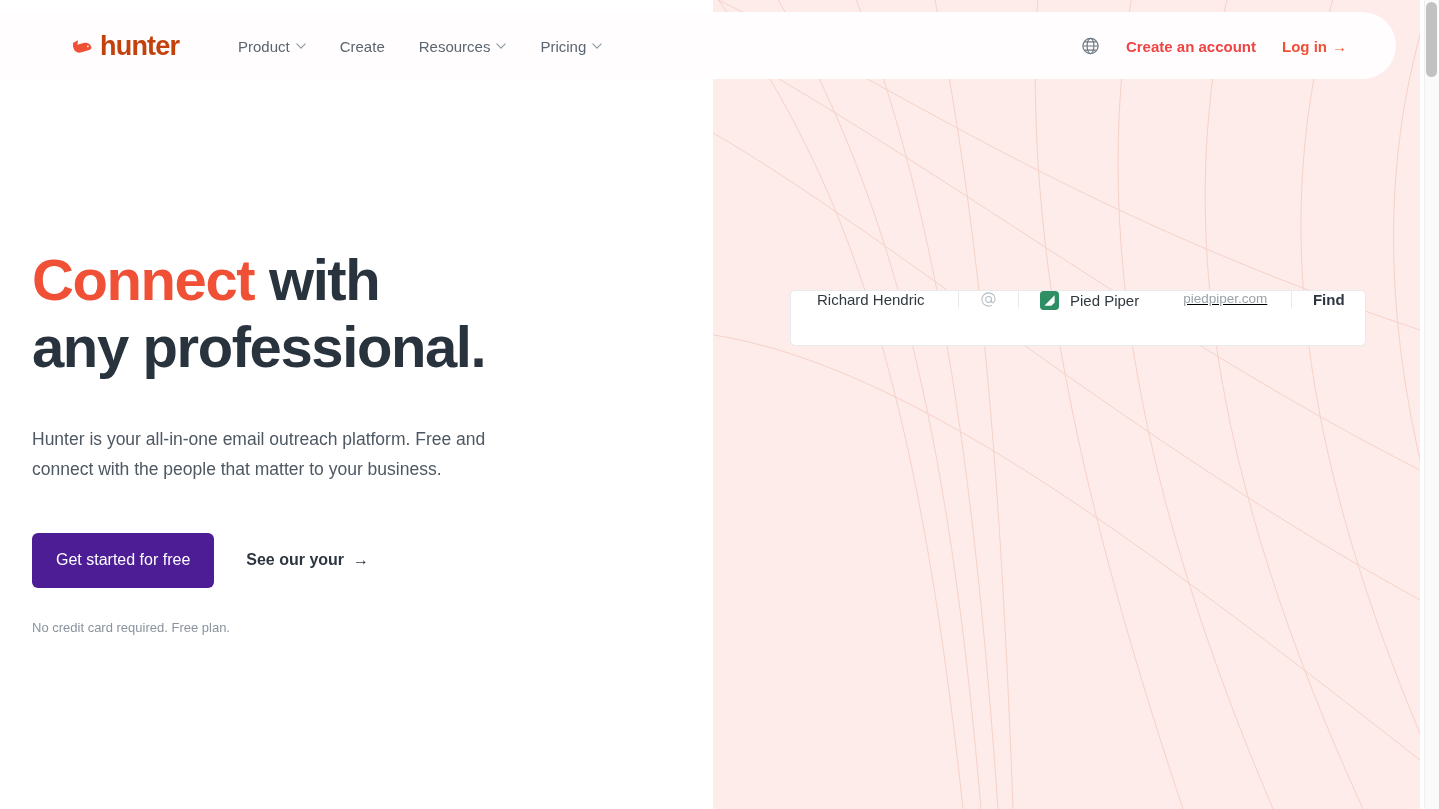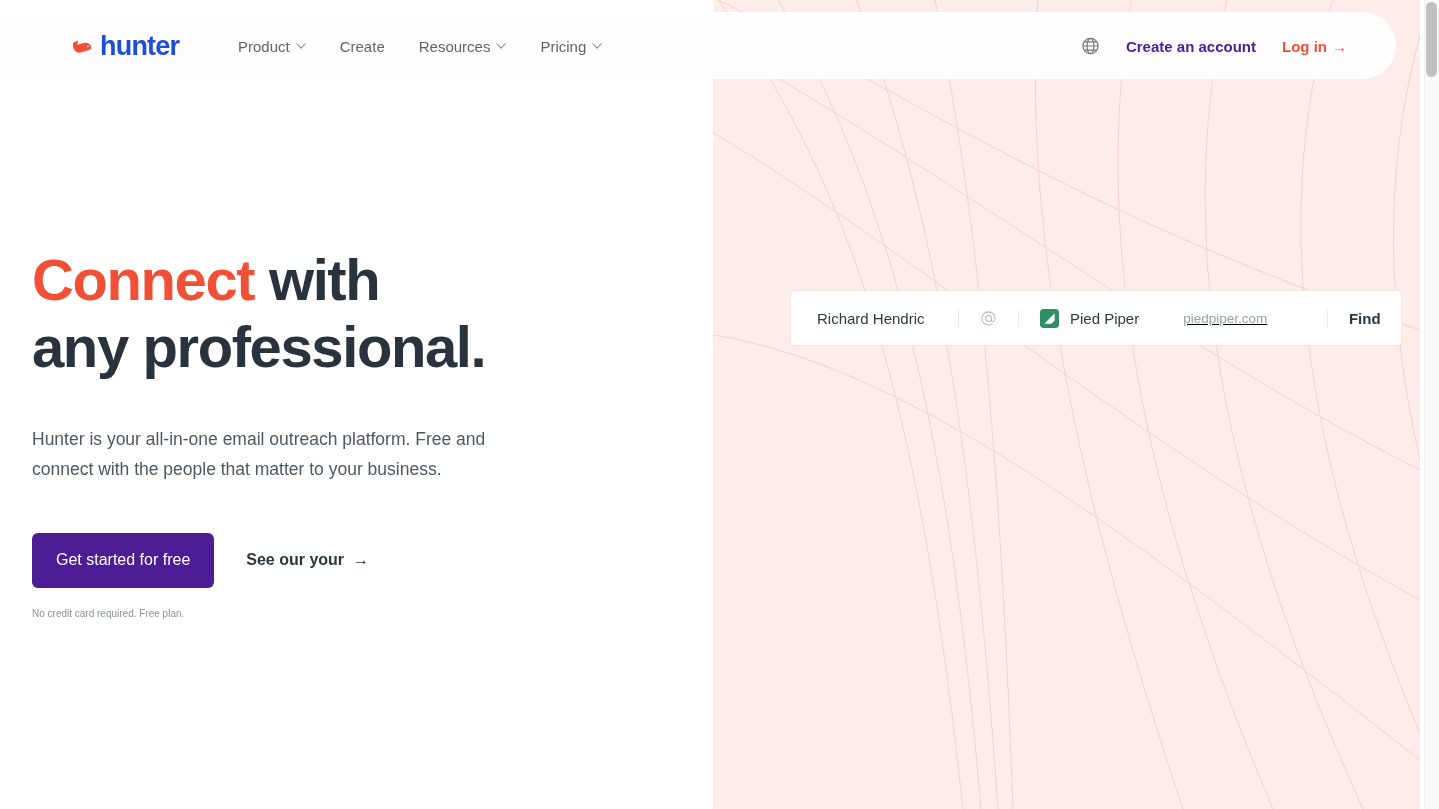--- a/index.html
+++ b/index.html
@@ -37,21 +37,21 @@
   }
 
   
   .logo {
     position:absolute; left:71px; top:50%; transform:translateY(-50%);
     display:flex; align-items:center; gap:7px;
     text-decoration:none;
   }
   .logo-mark { width:22px; height:22px; display:block; flex:0 0 auto; }
   .logo-word {
-    font-size:27px; font-weight:bold; color:#1d4ed8;
+    font-size:27px; font-weight:bold; color:#c2410c;
     letter-spacing:-0.8px; line-height:1;text-align:center;
   }
 
   
   .nav-links {
     position:absolute; left:238px; top:50%; transform:translateY(-50%);
     display:flex; align-items:center; gap:34px;
   }
   .nav-link {
     display:flex; align-items:center; gap:6px;
@@ -60,21 +60,21 @@
   }
   .caret { width:10px; height:7px; display:block; flex:0 0 auto; }
 
   
   .nav-right {
     position:absolute; right:49px; top:50%; transform:translateY(-50%);
     display:flex; align-items:center; gap:26px;
   }
   .globe { width:19px; height:19px; display:block; cursor:pointer; }
   .create-account {
-    font-size:15px; font-weight:bold; color:#4c1d95; white-space:nowrap; cursor:pointer;text-align:center;
+    font-size:15px; font-weight:bold; color:#ef4444; white-space:nowrap; cursor:pointer;text-align:center;
   }
   .login {
     font-size:15px; font-weight:bold; color:#f05136; white-space:nowrap;
     cursor:pointer; display:flex; align-items:center; gap:5px;
   }
 
   
   .hero { position:absolute; left:32px; top:246px; width:660px; }
   .headline {
     font-size:58px; font-weight:bold; line-height:1.16;
@@ -95,27 +95,27 @@
     background:#4c1d95; color:#ffffff;
     font-size:16px; border:none; border-radius:6px; cursor:pointer;
     font-family:inherit;
   }
   .btn-secondary {
     display:inline-flex; align-items:center; gap:9px;
     font-size:16px; font-weight:bold; color:#2d3640;
     cursor:pointer; background:none; border:none; font-family:inherit;
   }
   .fineprint {
-    margin-top:20px; font-size:10px; color:#8a939c;
+    margin-top:32px; font-size:13px; color:#8a939c;
   }
 
   
   .search-widget {
     position:absolute; left:790px; top:290px;
-    height:56px; display:flex; align-items:center;
+    height:56px; display:flex; align-items:flex-start;
     background:#ffffff;
     border:1px solid #e9eaec;
     border-radius:5px;
     z-index:4;
   }
   .sw-cell { display:flex; align-items:center; }
   .sw-name { width:167px; padding-left:26px; }
   .sw-name-text { font-size:15px; color:#30393f; }
   .sw-at {
     width:61px; justify-content:center;
@@ -124,21 +124,20 @@
   .at-icon { width:17px; height:17px; display:block; }
   .sw-company { flex:0 0 auto; padding-left:21px; gap:11px; }
   .pp-logo { width:19px; height:19px; display:block; border-radius:3px; }
   .sw-company-text { font-size:15px; color:#30393f; }
   .sw-domain { padding:0 24px 0 44px;text-decoration:underline; }
   .sw-domain-text { font-size:13.5px; color:#9aa2aa; }
   .sw-find {
     width:74px; justify-content:center;
     border-left:1px solid #e9eaec;
     cursor:pointer;
-    margin-left:36px;
   }
   .sw-find-text { font-size:15px; font-weight:bold; color:#2d3640; }
 
   
   .scrollbar-track {
     position:absolute; right:0; top:0; width:15px; height:809px;
     background:#fafafa; border-left:1px solid #f0f0f0; z-index:20;
   }
   .scrollbar-thumb {
     position:absolute; right:2px; top:2px; width:11px; height:75px;

